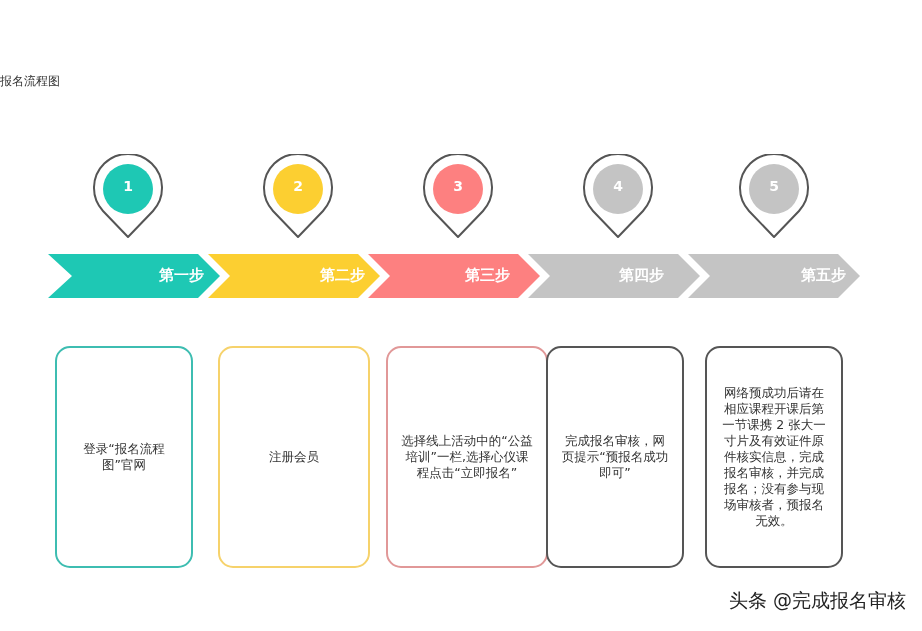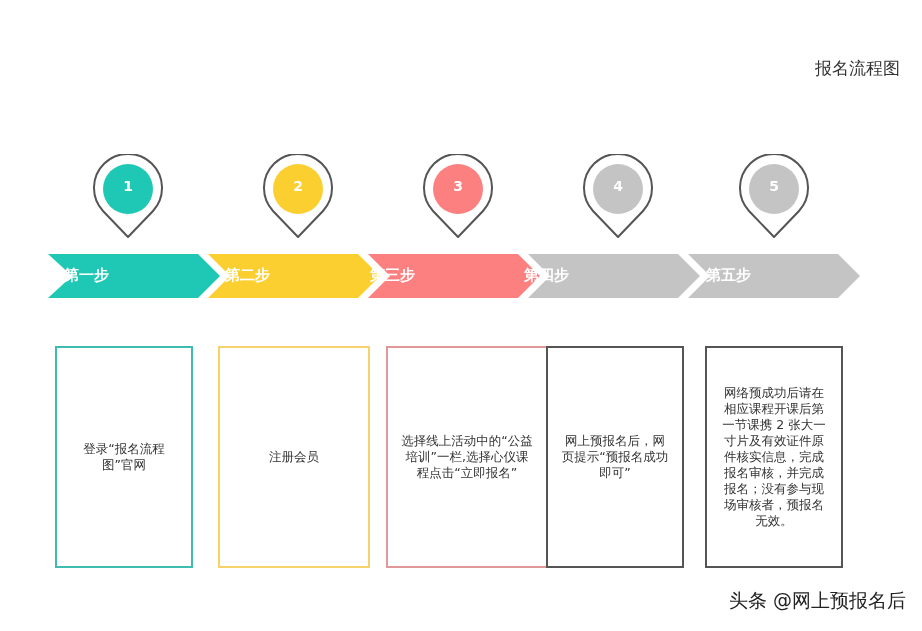--- a/index.html
+++ b/index.html
@@ -1,28 +1,28 @@
 <!DOCTYPE html>
 <html><head>
   <meta charset="utf-8">
   <style>
     html, body { margin: 0; padding: 0; background: #ffffff; }
     body { width: 922px; height: 631px; position: relative; overflow: hidden;
            font-family: "DejaVu Sans", "Liberation Sans", sans-serif; color: #333; }
-    .title { position: absolute; left: 0; width: 900px; top: 57px; text-align: right;
-             font-size: 17px; color: #333; }
+    .title { position: absolute; left: 0; width: 900px; top: 73px; text-align: left;
+             font-size: 12px; color: #333; }
     .pin { position: absolute; top: 154px; width: 72px; height: 86px; }
     .pin svg { position: absolute; left: 0; top: 0; }
     .pin-num { position: absolute; left: 0; top: 24px; width: 72px; text-align: center;
                color: #ffffff; font-weight: bold; font-size: 14px; }
     .chevrons { position: absolute; left: 0; top: 0; }
-    .step-label { position: absolute; top: 266px; width: 140px; text-align: left;
+    .step-label { position: absolute; top: 266px; width: 140px; text-align: right;
                   color: #ffffff; font-weight: bold; font-size: 15px; }
     .box { position: absolute; top: 346px; height: 222px; box-sizing: border-box;
-           border: 2px solid #ccc; border-radius: 0; display: flex; align-items: center;
+           border: 2px solid #ccc; border-radius: 15px; display: flex; align-items: center;
            justify-content: center; padding: 0 12px; }
     .box-text { font-size: 12.5px; line-height: 16px; text-align: center; color: #333; }
     .watermark { position: absolute; right: 16px; top: 588px; font-size: 19px; color: #222;
                  text-shadow: 1px 1px 0 #fff, -1px -1px 0 #fff; }
   </style>
 </head>
 <body>
 
 <div class="title">报名流程图</div>
 
@@ -79,19 +79,19 @@
 <div class="box" style="left:55px;width:138px;border-color:#3dbdb1">
   <div class="box-text">登录“报名流程图”官网</div>
 </div>
 <div class="box" style="left:218px;width:152px;border-color:#f6d26b">
   <div class="box-text">注册会员</div>
 </div>
 <div class="box" style="left:386px;width:162px;border-color:#e19898">
   <div class="box-text">选择线上活动中的“公益培训”一栏,选择心仪课程点击“立即报名”</div>
 </div>
 <div class="box" style="left:546px;width:138px;border-color:#555555">
-  <div class="box-text">网上预报名后，网页提示“预报名成功即可”</div>
+  <div class="box-text">完成报名审核，网页提示“预报名成功即可”</div>
 </div>
 <div class="box" style="left:705px;width:138px;border-color:#555555">
   <div class="box-text">网络预成功后请在相应课程开课后第一节课携 2 张大一寸片及有效证件原件核实信息，完成报名审核，并完成报名；没有参与现场审核者，预报名无效。</div>
 </div>
 
-<div class="watermark">头条 @网上预报名后</div>
+<div class="watermark">头条 @完成报名审核</div>
 
 </body></html>

